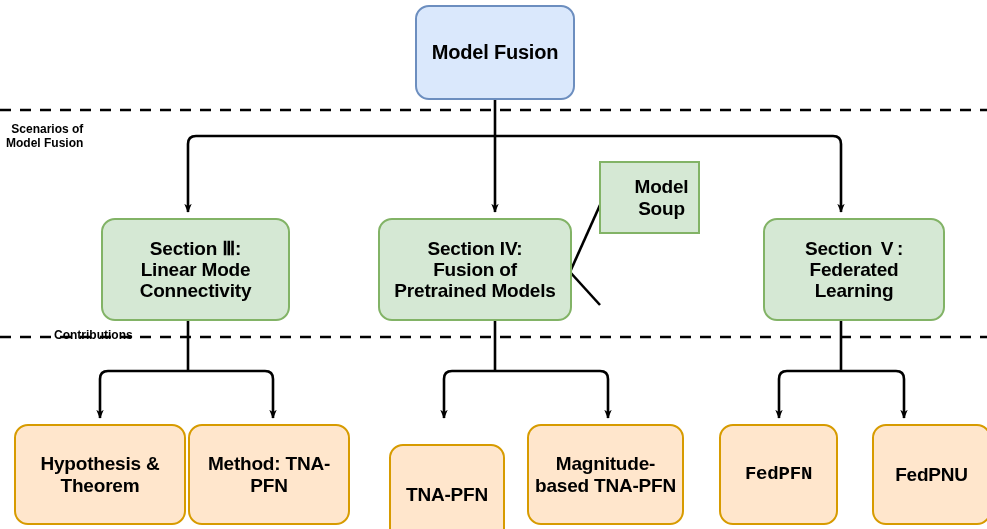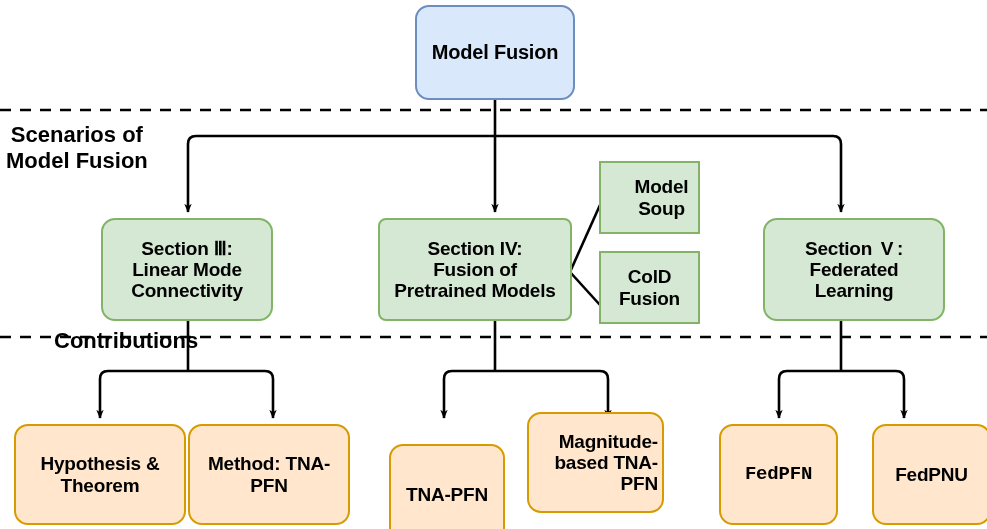--- a/index.html
+++ b/index.html
@@ -54,25 +54,25 @@
   }
   .node-leaf {
     background: #ffe6cc;
     border: 2px solid #d79b00;
     border-radius: 14px;
   }
   .band-label {
     position: absolute;
     font-weight: bold;
     color: #000000;
-    font-size: 22px;
+    font-size: 12px;
     line-height: 1.18;
     z-index: 3;
     white-space: pre-line;
-    text-align: center;
+    text-align: right;
   }
   .node-text {
     display: block;
     white-space: pre-line;
     padding: 0 4px;
   }
   .t20 { font-size: 20px; }
   .t19 { font-size: 19px; }
 </style>
 </head>
@@ -114,63 +114,59 @@
   </svg>
 
   <div class="band-label" style="left:6px; top:122px;">Scenarios of
 Model Fusion</div>
   <div class="band-label" style="left:6px; top:328px;margin-left:48px;">Contributions</div>
 
   <div class="node node-root" style="left:415px; top:5px; width:160px; height:95px;">
     <span class="node-text t20">Model Fusion</span>
   </div>
 
-  <div class="node node-section" style="left:101px; top:218px; width:172px; height:103px;">
+  <div class="node node-section" style="left:101px; top:218px; width:189px; height:103px;">
     <span class="node-text t19">Section Ⅲ:
 Linear Mode
 Connectivity</span>
   </div>
 
-  <div class="node node-section" style="left:378px; top:218px; width:194px; height:103px;border-radius:8px;">
+  <div class="node node-section" style="left:378px; top:218px; width:194px; height:103px;">
     <span class="node-text t19">Section IV:
 Fusion of
 Pretrained Models</span>
   </div>
 
   <div class="node node-section" style="left:763px; top:218px; width:182px; height:103px;">
     <span class="node-text t19">Section  V :
 Federated
 Learning</span>
   </div>
 
   <div class="node node-sub" style="left:599px; top:161px; width:101px; height:73px;padding-left:24px;">
     <span class="node-text t19">Model
 Soup</span>
   </div>
 
-  <div class="node node-sub" style="left:599px; top:251px; width:101px; height:73px;">
-    <span class="node-text t19">ColD
-Fusion</span>
-  </div>
 
   <div class="node node-leaf" style="left:14px; top:424px; width:172px; height:101px;justify-content:center;">
     <span class="node-text t19">Hypothesis &amp;
 Theorem</span>
   </div>
 
   <div class="node node-leaf" style="left:188px; top:424px; width:162px; height:101px;">
     <span class="node-text t19">Method: TNA-
 PFN</span>
   </div>
 
   <div class="node node-leaf" style="left:389px; top:444px; width:116px; height:101px;">
     <span class="node-text t19">TNA-PFN</span>
   </div>
 
-  <div class="node node-leaf" style="left:527px; top:412px; width:137px; height:101px;text-align:right;">
+  <div class="node node-leaf" style="left:527px; top:424px; width:157px; height:101px;">
     <span class="node-text t19">Magnitude-
 based TNA-PFN</span>
   </div>
 
   <div class="node node-leaf" style="left:719px; top:424px; width:119px; height:101px;font-family:Liberation Mono, monospace;">
     <span class="node-text t19">FedPFN</span>
   </div>
 
   <div class="node node-leaf" style="left:872px; top:424px; width:119px; height:101px;justify-content:center;">
     <span class="node-text t19">FedPNU</span>

